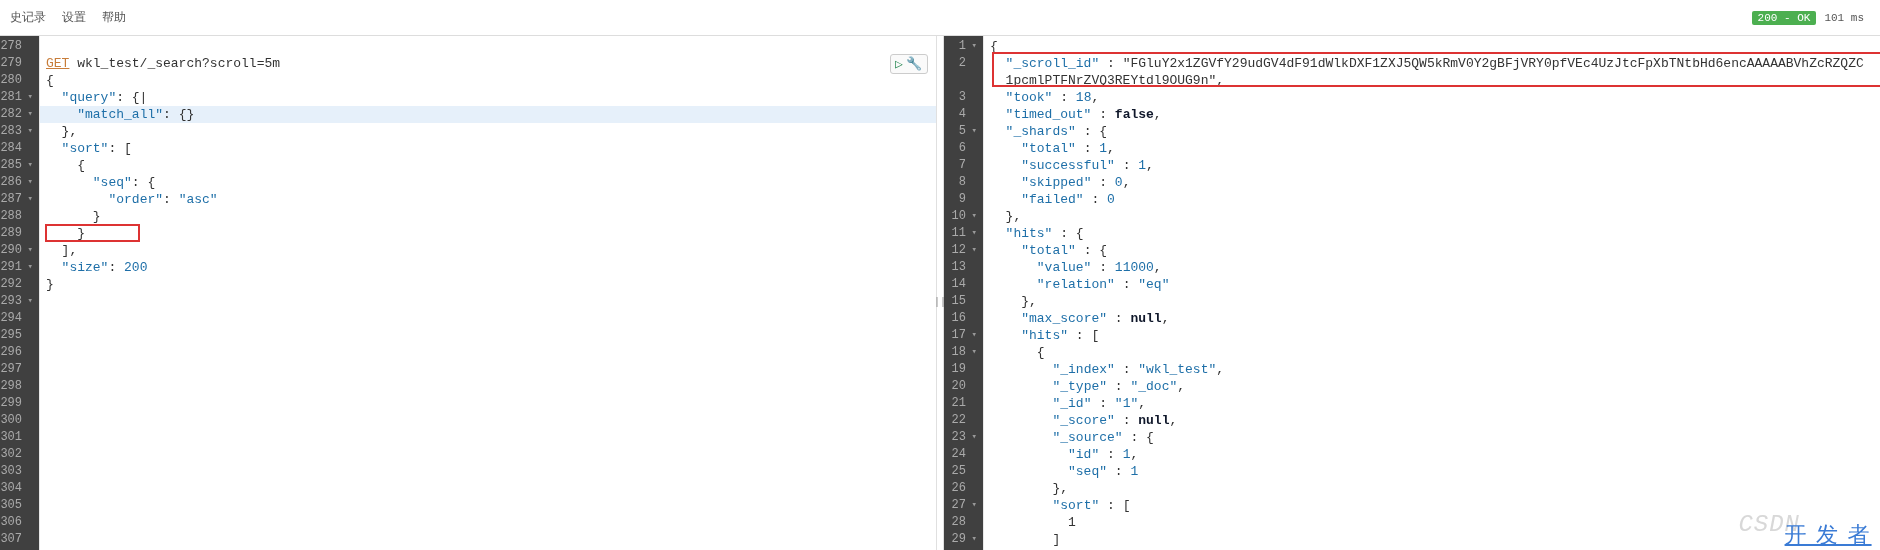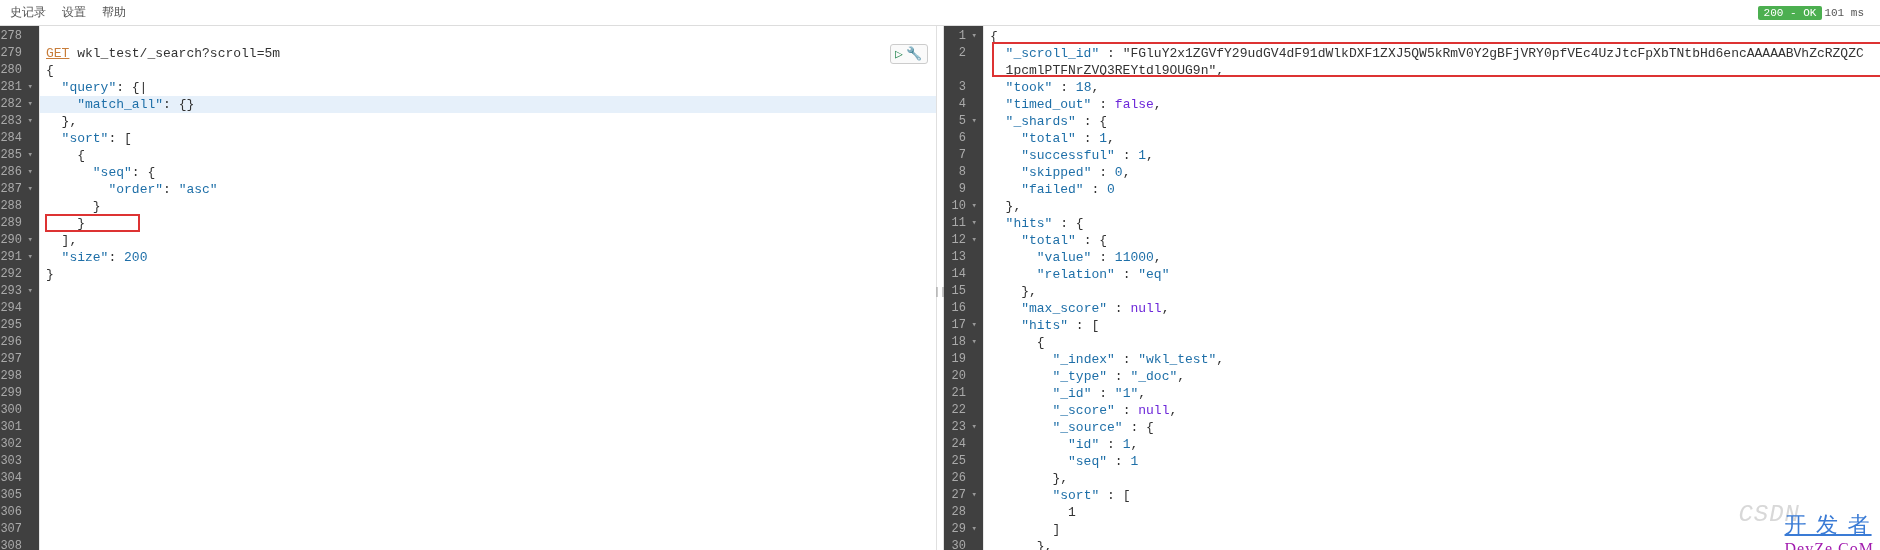--- a/index.html
+++ b/index.html
@@ -5,33 +5,33 @@
     * { margin: 0; padding: 0; box-sizing: border-box; }
     body {
       font-family: Consolas, Monaco, 'Courier New', monospace;
       font-size: 13px;
       width: 1880px;
       height: 550px;
       overflow: hidden;
       background: #fff;
     }
     .menubar {
-      height: 26px;
+      height: 36px;
       padding: 0 10px;
       font-size: 12px;
       color: #555;
       display: flex;
       align-items: center;
       gap: 16px;
       border-bottom: 1px solid #ddd;
     }
     .menubar-right {
       margin-left: auto;
       display: flex;
-      gap: 2px;
+      gap: 8px;
       align-items: center;
     }
     .status-badge {
       background: #4caf50;
       color: #fff;
       padding: 1px 6px;
       font-size: 11px;
       border-radius: 2px;
     }
     .timing {
@@ -97,21 +97,21 @@
       padding: 1px 4px;
       border-radius: 3px;
       align-items: center;
     }
     .toolbar-right .icon-btn { cursor: pointer; color: #666; font-size: 13px; }
     .toolbar-right .icon-btn.play { color: #2e8b57; }
     .k-method { color: #c87d3a; text-decoration: underline; }
     .k-key { color: #1e6fa8; }
     .k-str { color: #1e6fa8; }
     .k-num { color: #1e6fa8; }
-    .k-bool { color: #6d28d9; }
+    .k-bool { color: #0f172a; font-weight: bold; }
     .line-active {
       background: #e6f0fa;
       margin-left: -6px;
       padding-left: 6px;
     }
     .hl-red {
       border: 2px solid #d33;
       position: absolute;
       pointer-events: none;
     }

